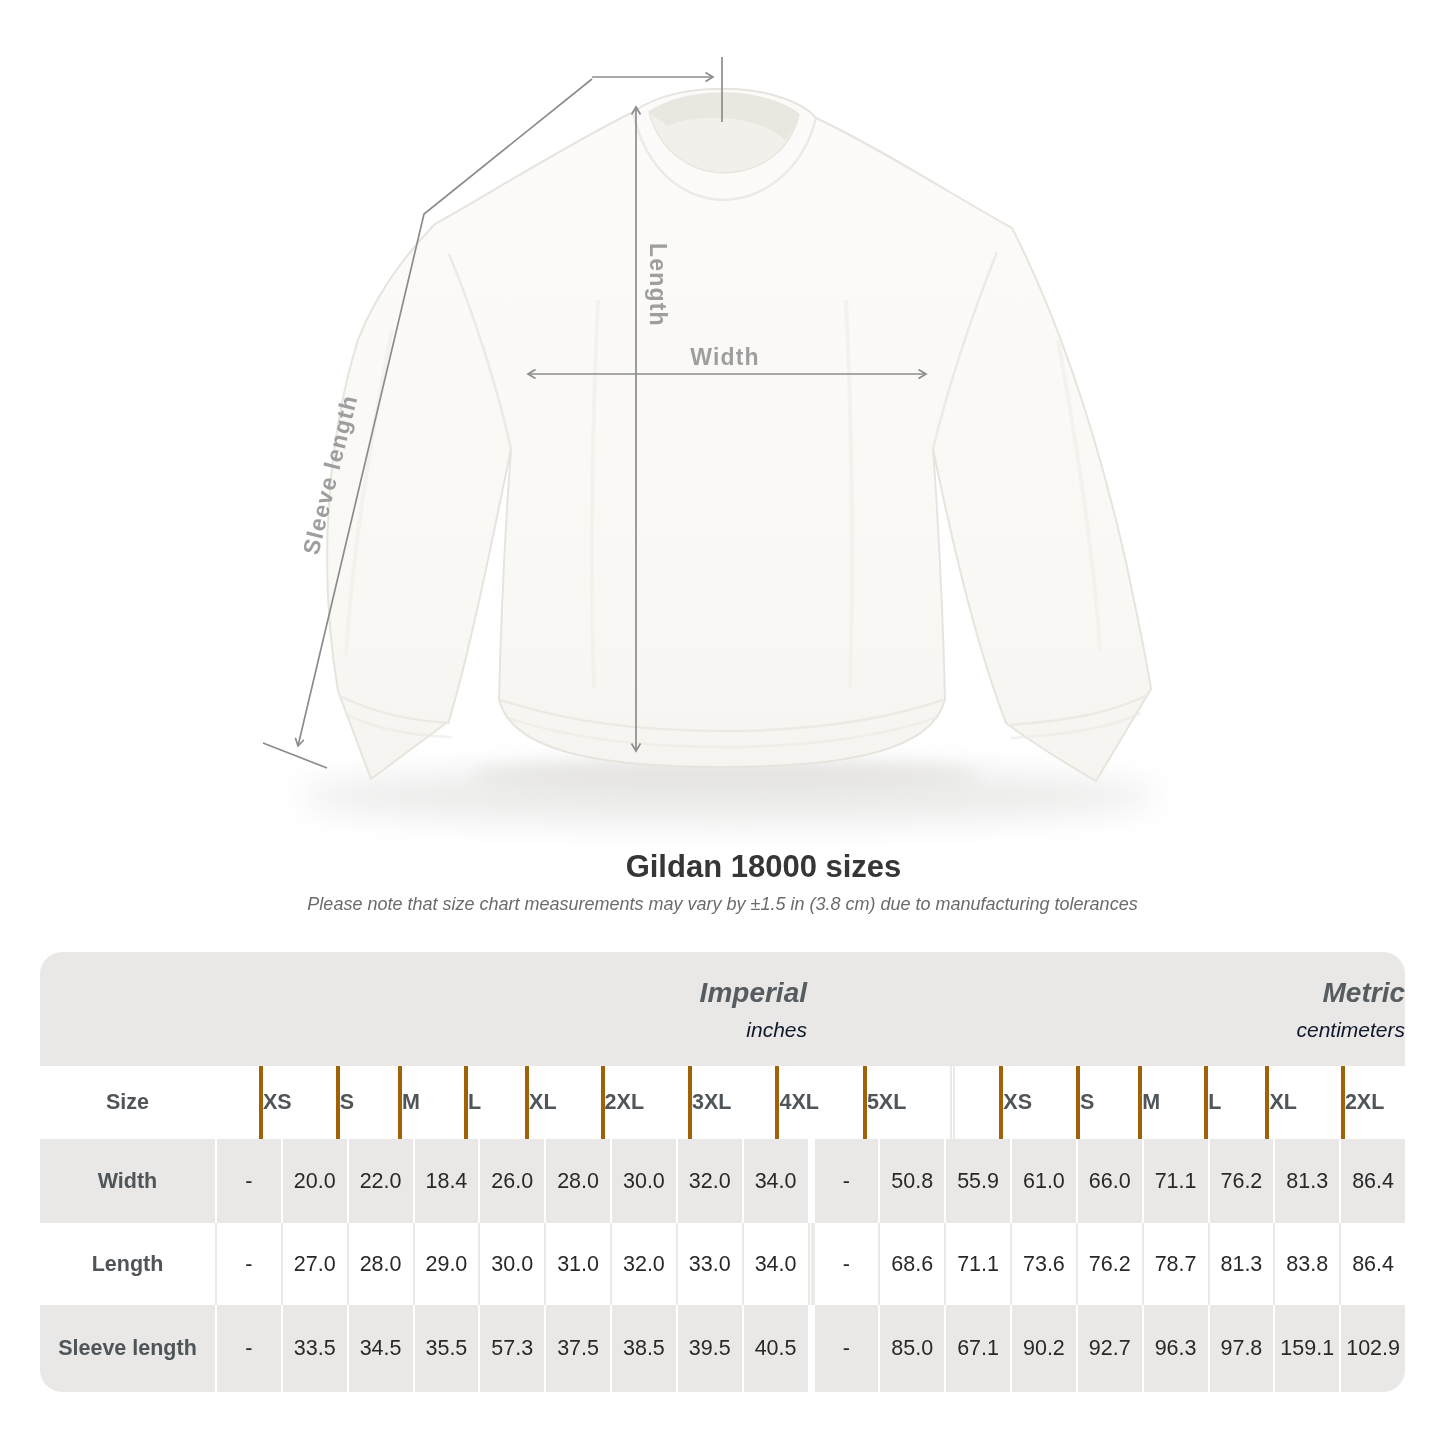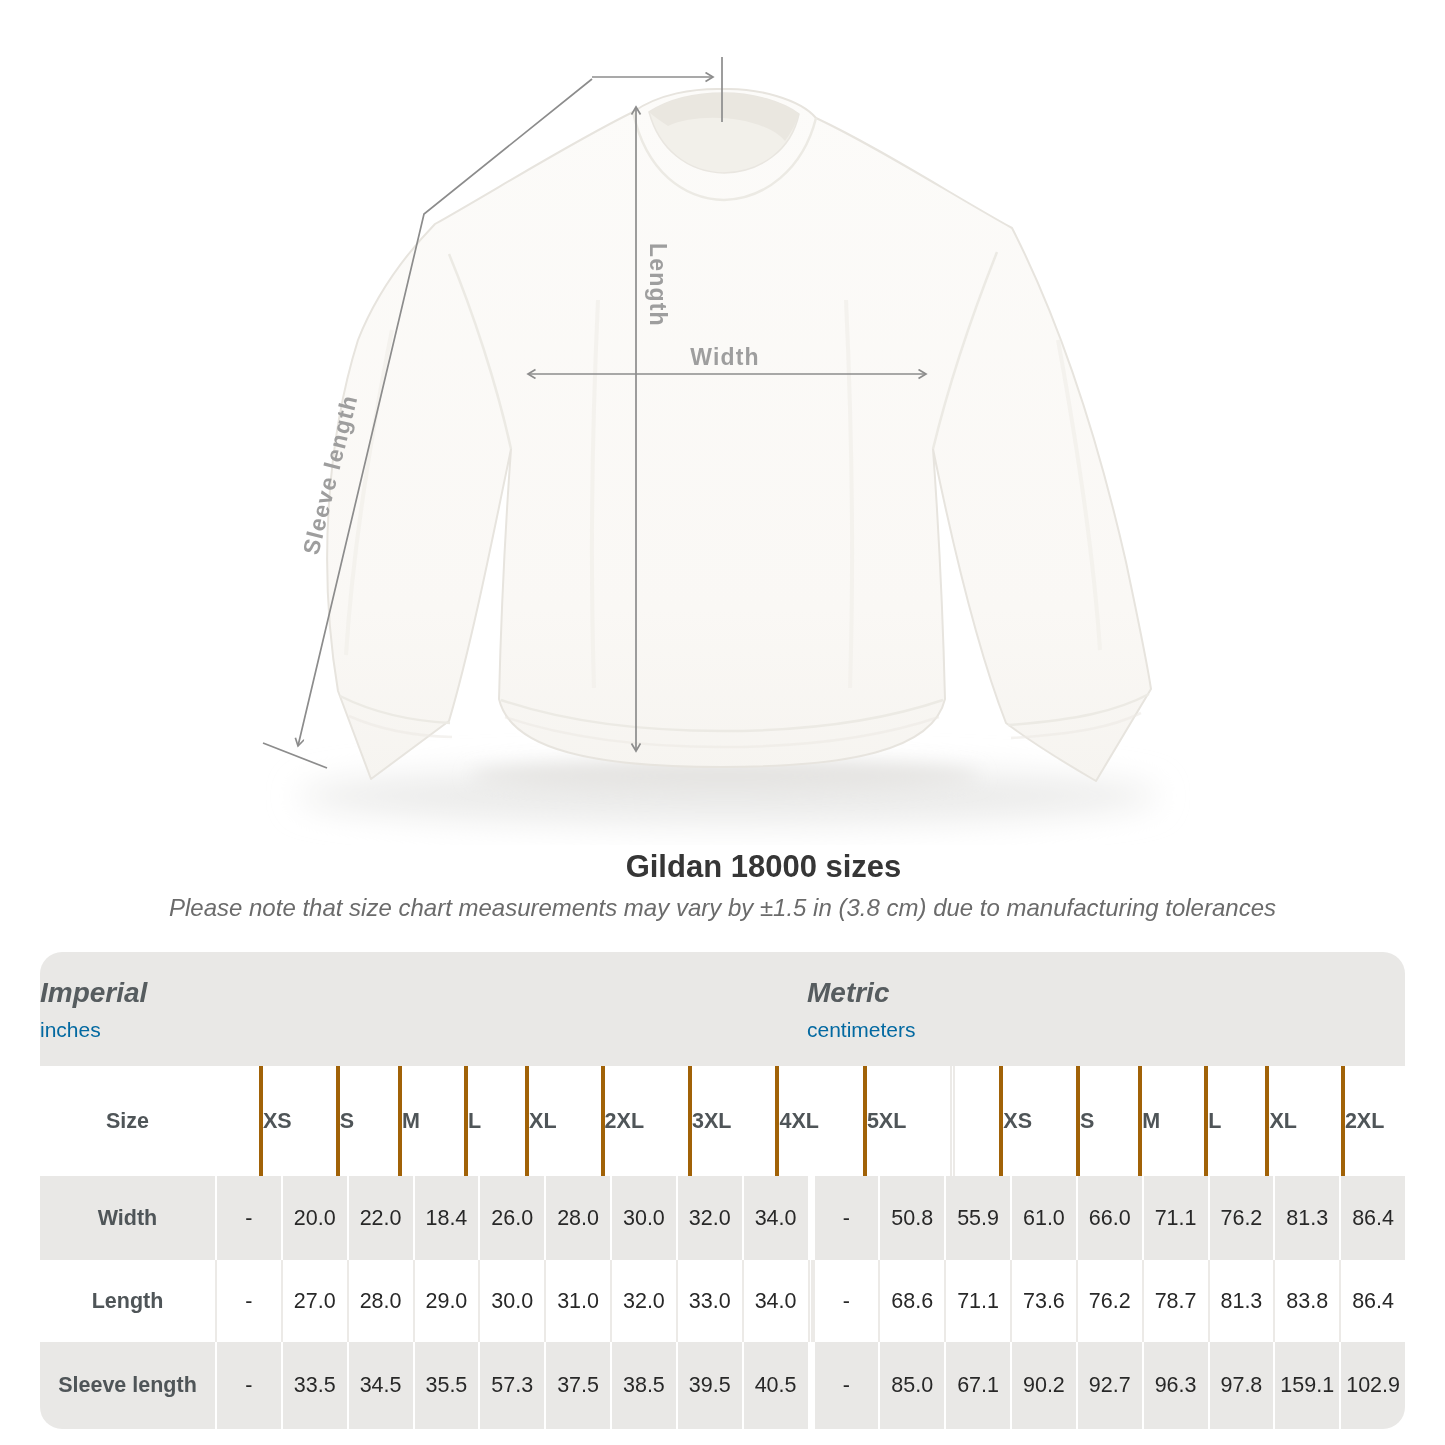--- a/index.html
+++ b/index.html
@@ -8,38 +8,38 @@
 
   
   .diagram-svg{position:absolute;left:0;top:0;}
   .diag-label{font-family:"Liberation Sans", sans-serif;font-weight:bold;font-size:23px;
               fill:#9e9e9e;letter-spacing:1.2px;}
 
   
   .title{position:absolute;left:0;top:849px;width:100%;text-align:center;
          font-size:31px;font-weight:bold;color:#363636;padding-left:41px;}
   .subtitle{position:absolute;left:0;top:894px;width:100%;text-align:center;
-            font-size:24px;font-style:italic;color:#6b6b6b;}
+            font-size:18px;font-style:italic;color:#6b6b6b;}
 
   
   .table-wrap{position:absolute;left:40px;top:952px;width:1365px;border-radius:22px;
               overflow:hidden;}
   .t-header{display:flex;background:#e9e8e6;height:114px;}
-  .t-header .half{display:flex;flex-direction:column;align-items:flex-start;justify-content:center;gap:9px;}
+  .t-header .half{display:flex;flex-direction:column;align-items:flex-end;justify-content:center;gap:9px;}
   .t-header .half.left{width:767px;}
   .t-header .half.right{width:598px;}
   .sys-name{font-size:28px;font-weight:bold;font-style:italic;color:#565c5f;}
-  .sys-unit{font-size:21px;color:#0369a1;}
+  .sys-unit{font-size:21px;font-style:italic;color:#0f172a;}
 
   .tgrid{display:grid;grid-template-columns:175px repeat(9,1fr) 5px repeat(9,1fr);}
   .cell{display:flex;align-items:center;justify-content:center;
         font-size:21.5px;color:#282828;}
   .cell.head,.cell.lab{font-weight:bold;font-size:21.5px;color:#4f5558;}
 
-  .size-row{height:110px;gap:44px;}
+  .size-row{height:73px;gap:44px;}
   .size-row .cell{background:#ffffff;border-left:4px solid #a16207;}
   .size-row .cell:first-child{border-left:none;}
   .size-row .gapcell{background:#ffffff;border-left:2px solid #eceae7;border-right:2px solid #eceae7;}
 
   .t-row{height:84px;}
   .t-row:nth-child(2){height:82px;}
   .t-row:nth-child(3){height:87px;}
 
   .row-gray .cell{background:#e9e8e6;border-left:2px solid #ffffff;}
   .row-gray .cell:first-child{border-left:none;}

